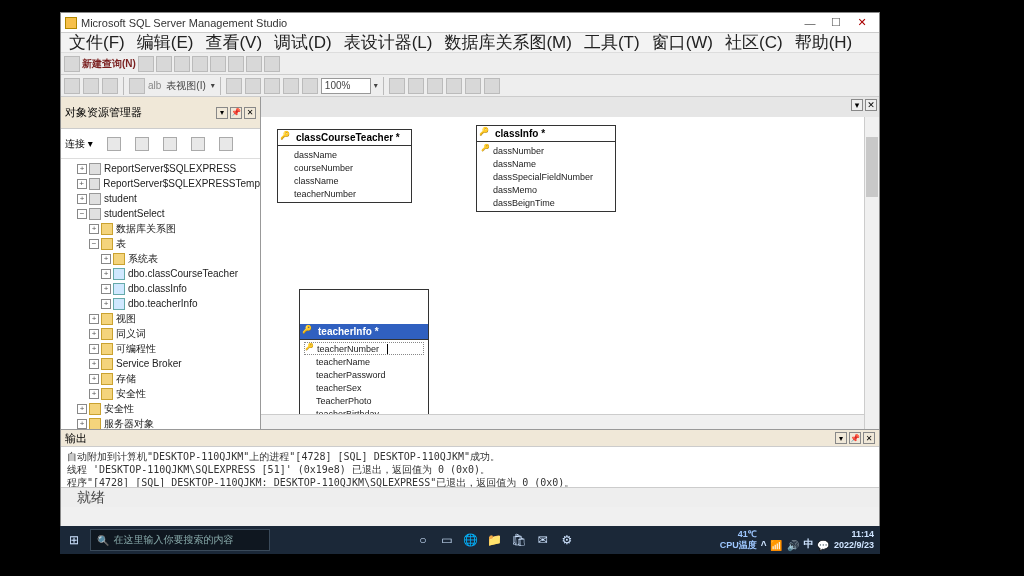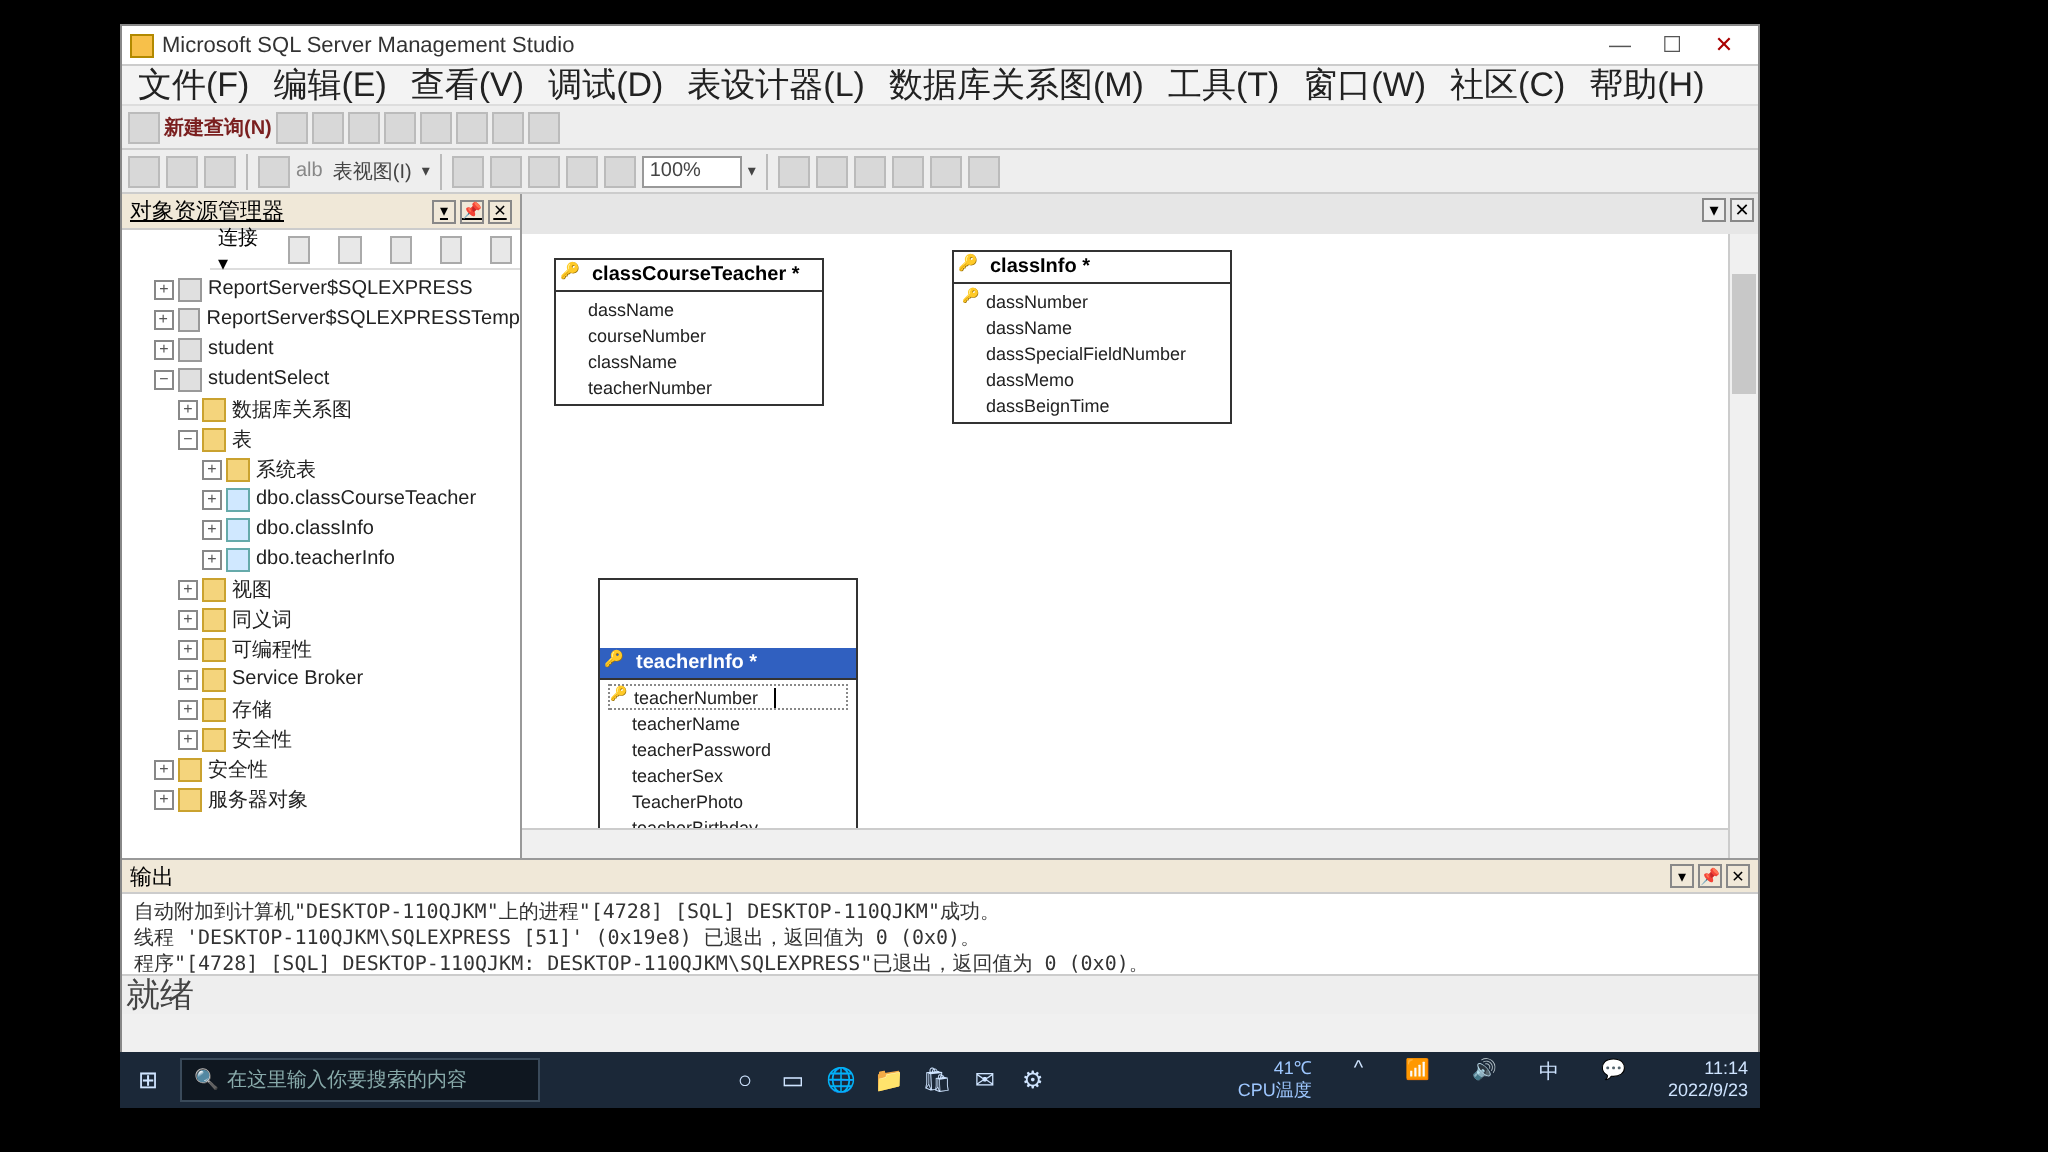--- a/index.html
+++ b/index.html
@@ -15,24 +15,24 @@
   .toolbar { height:22px; background:#eee; border-bottom:1px solid #ccc; display:flex; align-items:center; font-size:10px; color:#444; gap:2px; padding:0 3px; }
   .toolbar .ico { width:16px; height:16px; background:#d8d8d8; border:1px solid #bbb; display:inline-block; }
   .toolbar .maroon { color:#7a1f1f; font-weight:bold; }
   .toolbar2 { height:22px; background:#eee; border-bottom:1px solid #ccc; display:flex; align-items:center; font-size:10px; color:#444; gap:3px; padding:0 3px; }
   .toolbar2 .ico { width:16px; height:16px; background:#d8d8d8; border:1px solid #bbb; display:inline-block; }
   .toolbar2 .zoombox { width:50px; height:16px; background:#fff; border:1px solid #999; font-size:10px; padding:0 3px; display:flex; align-items:center; }
   .toolbar2 .sep { width:1px; height:18px; background:#bbb; margin:0 2px; }
 
   .content { display:flex; height:calc(100% - 20px - 20px - 22px - 22px - 20px - 82px); }
   .sidebar { width:200px; background:#fff; border-right:1px solid #999; display:flex; flex-direction:column; font-size:10px; }
-  .side-title { height:18px; background:#f0e8d8; display:flex; align-items:center; padding:0 4px; font-size:11px; border-bottom:1px solid #ccc; justify-content:space-between;text-decoration:underline; }
+  .side-title { height:32px; background:#f0e8d8; display:flex; align-items:center; padding:0 4px; font-size:11px; border-bottom:1px solid #ccc; justify-content:space-between; }
   .side-title .pins { display:flex; gap:2px; }
   .side-title .pin { width:12px; height:12px; border:1px solid #888; font-size:8px; display:flex; align-items:center; justify-content:center; }
-  .side-conn { height:20px; display:flex; align-items:center; gap:14px; padding:0 4px; border-bottom:1px solid #ddd;margin-left:44px; }
+  .side-conn { height:30px; display:flex; align-items:center; gap:14px; padding:0 4px; border-bottom:1px solid #ddd; }
   .side-conn .b { width:14px; height:14px; background:#e8e8e8; border:1px solid #aaa; }
   .tree { flex:1; overflow:auto; padding:2px 0; font-size:10px; color:#222; }
   .tree-row { display:flex; align-items:center; height:15px; padding-left:4px; white-space:nowrap; cursor:default; }
   .tree-row .tg { width:10px; height:10px; border:1px solid #888; font-size:8px; line-height:8px; text-align:center; margin-right:2px; color:#555; background:#fff; cursor:pointer; }
   .tree-row .ficon { width:12px; height:12px; background:#f4d47c; border:1px solid #caa22f; margin-right:3px; }
   .tree-row .ficon.db { background:#e0e0e0; border-color:#999; }
   .tree-row .ficon.tbl { background:#d0e8ff; border-color:#6aa; }
   .tree-row .ind1 { width:12px; display:inline-block; }
 
   .main { flex:1; background:#fff; display:flex; flex-direction:column; }
@@ -55,28 +55,28 @@
 
   .canvas .scrollbar-v { position:absolute; right:0; top:0; bottom:0; width:15px; background:#f0f0f0; border-left:1px solid #ccc; }
   .canvas .scrollbar-v .thumb { position:absolute; left:1px; right:1px; top:20px; height:60px; background:#c8c8c8; }
   .canvas .scrollbar-h { position:absolute; left:0; right:15px; bottom:0; height:15px; background:#f0f0f0; border-top:1px solid #ccc; }
 
   .output { height:58px; background:#fff; border-top:1px solid #999; font-size:10px; display:flex; flex-direction:column; }
   .out-title { height:17px; background:#f0e8d8; display:flex; align-items:center; justify-content:space-between; padding:0 4px; border-bottom:1px solid #ccc; font-size:11px; }
   .out-title .pins { display:flex; gap:2px; }
   .out-title .pin { width:12px; height:12px; border:1px solid #888; font-size:8px; display:flex; align-items:center; justify-content:center; }
   .out-body { flex:1; padding:3px 6px; white-space:pre-wrap; font-family:"NSimSun","SimSun",monospace; font-size:10px; color:#333; overflow:hidden; line-height:13px; }
-  .statusbar { height:20px; background:#eee; border-top:1px solid #ccc; display:flex; align-items:center; font-size:17px; padding:0 2px; color:#444; }
+  .statusbar { height:20px; background:#eee; border-top:1px solid #ccc; display:flex; align-items:center; font-size:14px; padding:0 16px; color:#444; }
 
   .taskbar { position:absolute; left:60px; top:526px; width:820px; height:28px; background:#1b2838; display:flex; align-items:center; font-size:10px; color:#cfe4ff; }
   .taskbar .start { width:28px; height:28px; display:flex; align-items:center; justify-content:center; font-size:12px; cursor:pointer; }
   .taskbar .search { flex:0 0 180px; height:22px; background:#0f1720; border:1px solid #3a4a5a; display:flex; align-items:center; padding:0 6px; color:#8aa; font-size:10px; margin-left:2px; }
   .taskbar .mid { flex:1; display:flex; align-items:center; justify-content:center; gap:2px; }
   .taskbar .appico { width:22px; height:22px; display:flex; align-items:center; justify-content:center; cursor:pointer; font-size:12px; }
-  .taskbar .tray { display:flex; align-items:flex-start; gap:21px; padding-right:6px; font-size:10px; }
+  .taskbar .tray { display:flex; align-items:flex-end; gap:4px; padding-right:6px; font-size:10px;font-weight:bold; }
   .taskbar .clock { text-align:right; line-height:11px; font-size:9px; }
   .taskbar .weather { text-align:right; line-height:11px; font-size:9px; color:#9ec7ff; }
 </style>
 </head>
 <body>
 
 <div class="monitor-bezel">
 
   <div class="titlebar">
     <div class="sq"></div>

